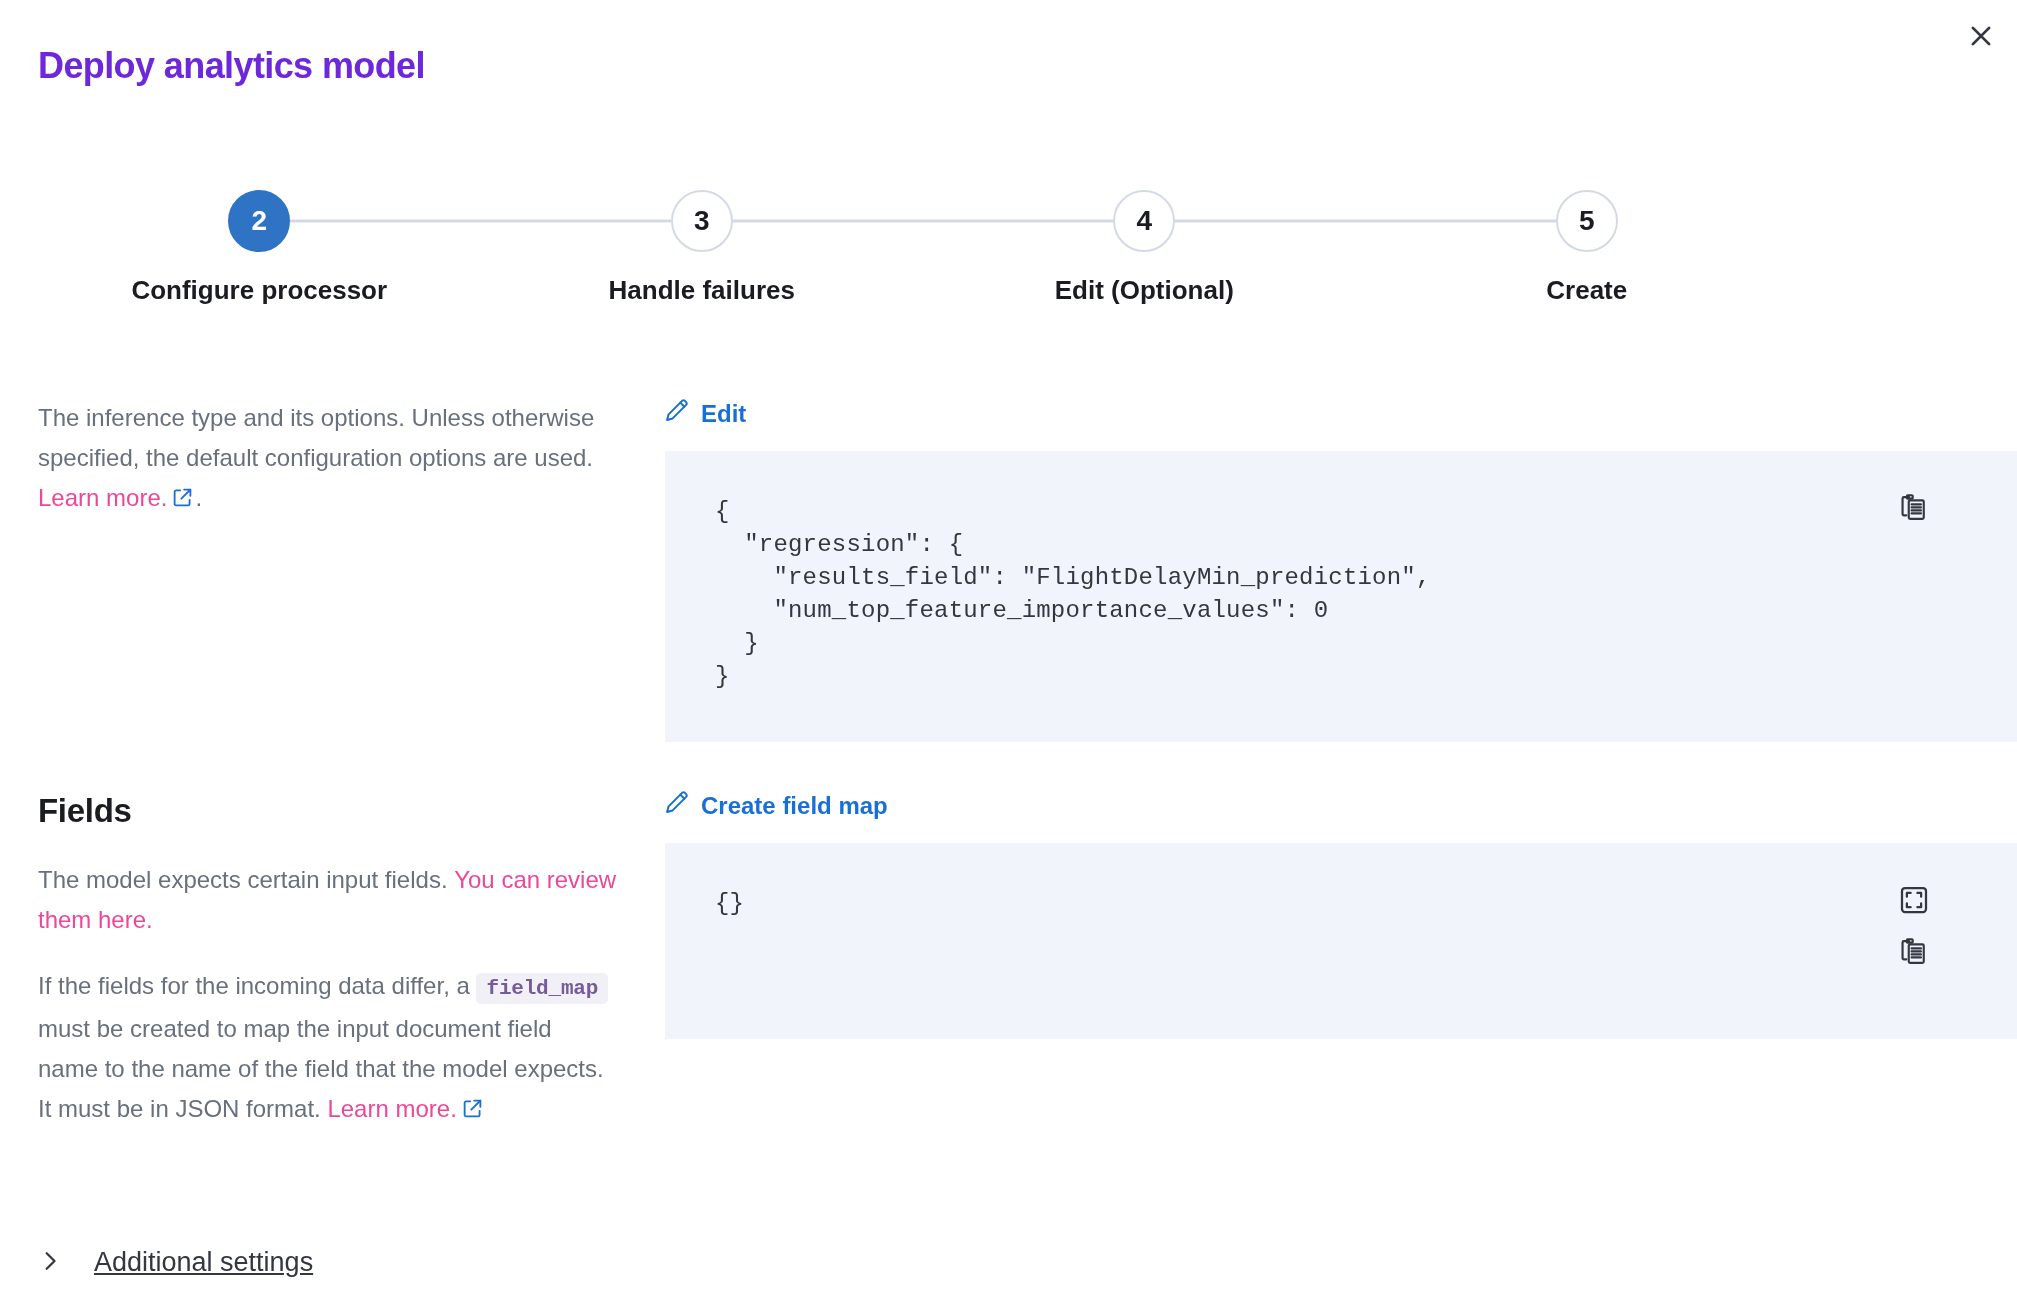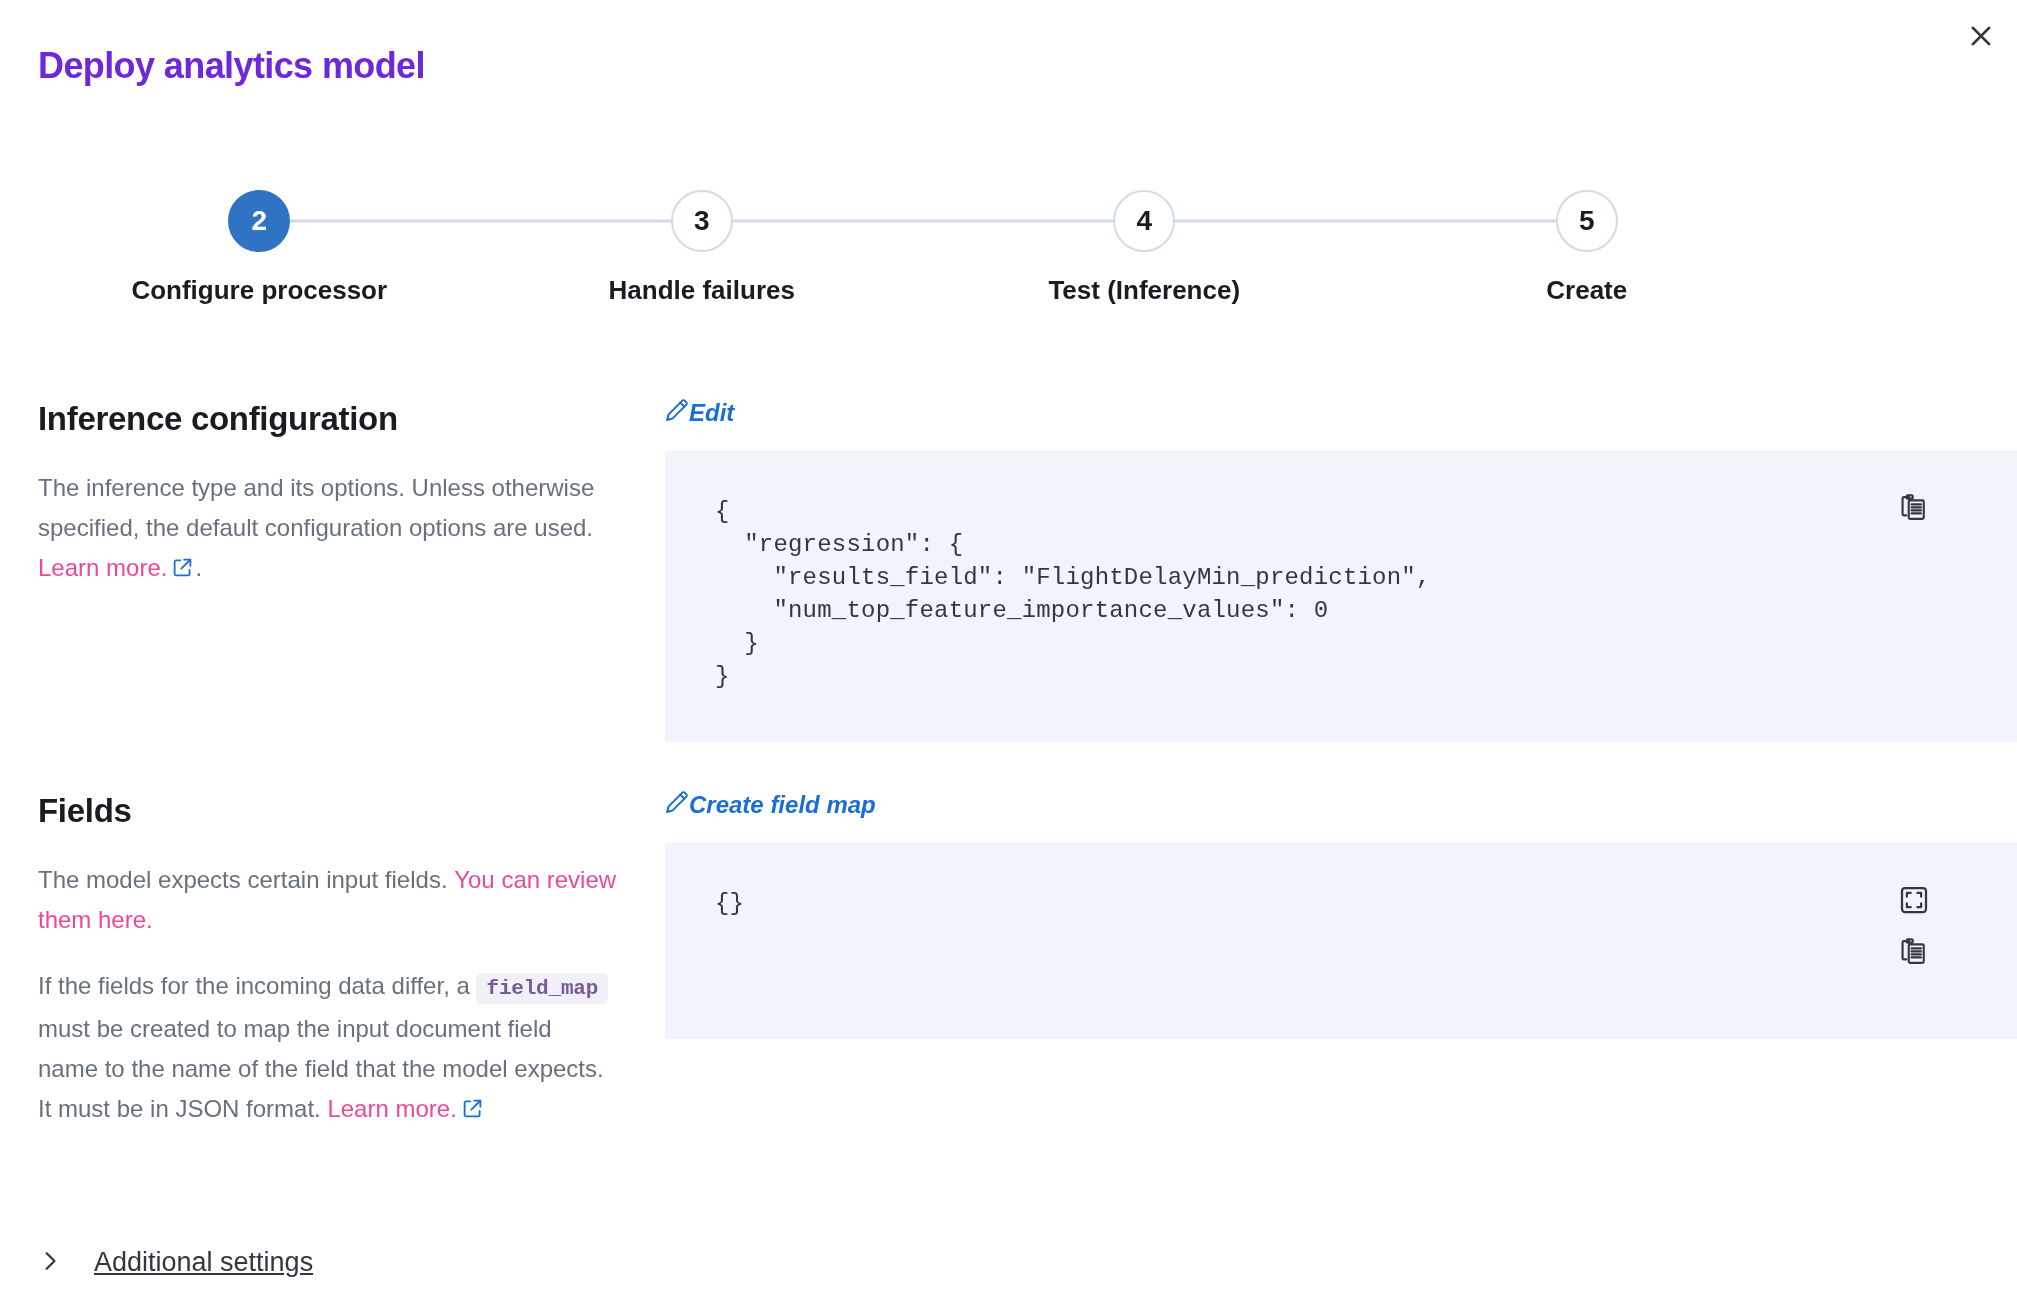--- a/index.html
+++ b/index.html
@@ -173,32 +173,32 @@
     color: #765b96;
     padding: 4px 10px;
     border-radius: 5px;
     font-weight: 700;
     letter-spacing: -0.2px;
   }
 
   
   .code-action {
     display: inline-flex;
-    align-items: flex-start;
+    align-items: flex-end;
+    gap: 12px;
     font-size: 24px;
     line-height: 30px;
     font-weight: 600;
     color: #1a6fd4;
     text-decoration: none;
     cursor: pointer;
     background: none;
     border: none;
     padding: 0;
     font-family: inherit;
-    font-style: italic;
   }
 
   
   .code-block {
     position: relative;
     background: #f1f4fa;
     margin-top: 22px;
     box-sizing: border-box;
     padding: 44px 0 44px 50px;
     overflow: hidden;
@@ -291,38 +291,37 @@
     </div>
     <span class="step-label">Handle failures</span>
   </div>
 
   <div class="step">
     <div class="step-circle-row">
       <span class="connector left"></span>
       <span class="connector right"></span>
       <span class="circle">4</span>
     </div>
-    <span class="step-label">Test (Inference)</span>
+    <span class="step-label">Edit (Optional)</span>
   </div>
 
   <div class="step">
     <div class="step-circle-row">
       <span class="connector left"></span>
 
       <span class="circle">5</span>
     </div>
     <span class="step-label">Create</span>
   </div>
 
 </div>
 
 <div class="section" style="top:398px;">
 
   <div class="left-col">
-    <h2 class="section-title">Inference configuration</h2>
     <p class="section-desc"><span>The inference type and its options. Unless otherwise specified, the default configuration options are used. </span><a class="link" href="#"><span>Learn more.</span></a><span class="ext-icon"><svg width="21" height="21" viewBox="0 0 16 16" fill="none" stroke="#1a6fd4" stroke-width="1.4" stroke-linecap="round" stroke-linejoin="round">
             <path d="M6.2 2.6H3.1A1.1 1.1 0 0 0 2 3.7v9.2A1.1 1.1 0 0 0 3.1 14h9.2a1.1 1.1 0 0 0 1.1-1.1V9.8"></path>
             <path d="M9.3 2h4.7v4.7"></path>
             <path d="M7.1 8.9 13.9 2.1"></path>
           </svg></span><span>.</span></p>
   </div>
 
   <div class="right-col">
     <button class="code-action">
       <span>

